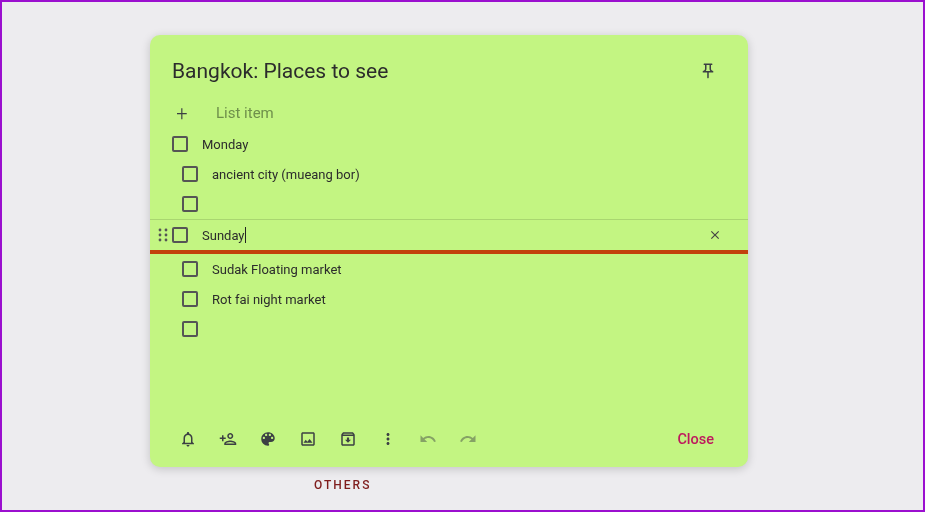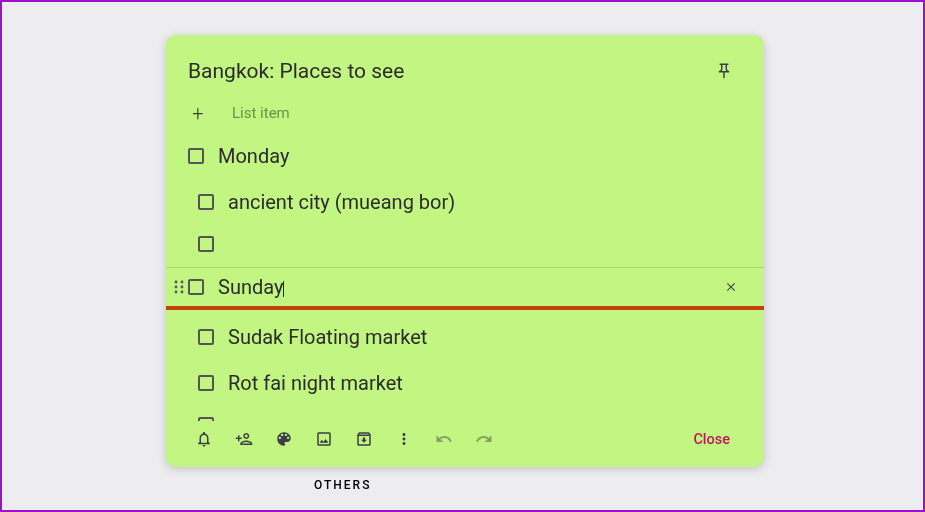--- a/index.html
+++ b/index.html
@@ -10,26 +10,26 @@
     font-family: 'Google Sans', Roboto, Arial, sans-serif;
     position: relative;
     overflow: hidden;
   }
   .others-label {
     position: absolute;
     left: 312px;
     top: 476px;
     font-size: 12px;
     letter-spacing: 2px;
-    color: #000000;
+    color: #7f1d1d;
     font-weight: 500;
   }
   .note-card {
     position: absolute;
-    left: 164px;
+    left: 148px;
     top: 33px;
     width: 598px;
     height: 432px;
     background: #c3f582;
     border-radius: 10px;
     box-shadow: 0 2px 10px rgba(0,0,0,0.18);
     display: flex;
     flex-direction: column;
   }
   .note-header {
@@ -66,24 +66,23 @@
   }
   .new-item-placeholder {
     margin-left: 24px;
     font-size: 15px;
     color: #6f904b;
   }
   .item-row {
     display: flex;
     align-items: center;
     padding: 7px 12px 7px 0;
-    font-size: 20px;
+    font-size: 13px;
     color: #2c2c2c;
     position: relative;
-    margin-top: 8px;
   }
   .item-row.level-0 { padding-left: 22px; }
   .item-row.level-1 { padding-left: 32px; }
   .item-row.active {
     border-top: 1px solid #a9d670;
     border-bottom: 4px solid #c2410c;
     padding-left: 4px;
   }
   .drag-handle {
     width: 18px;

